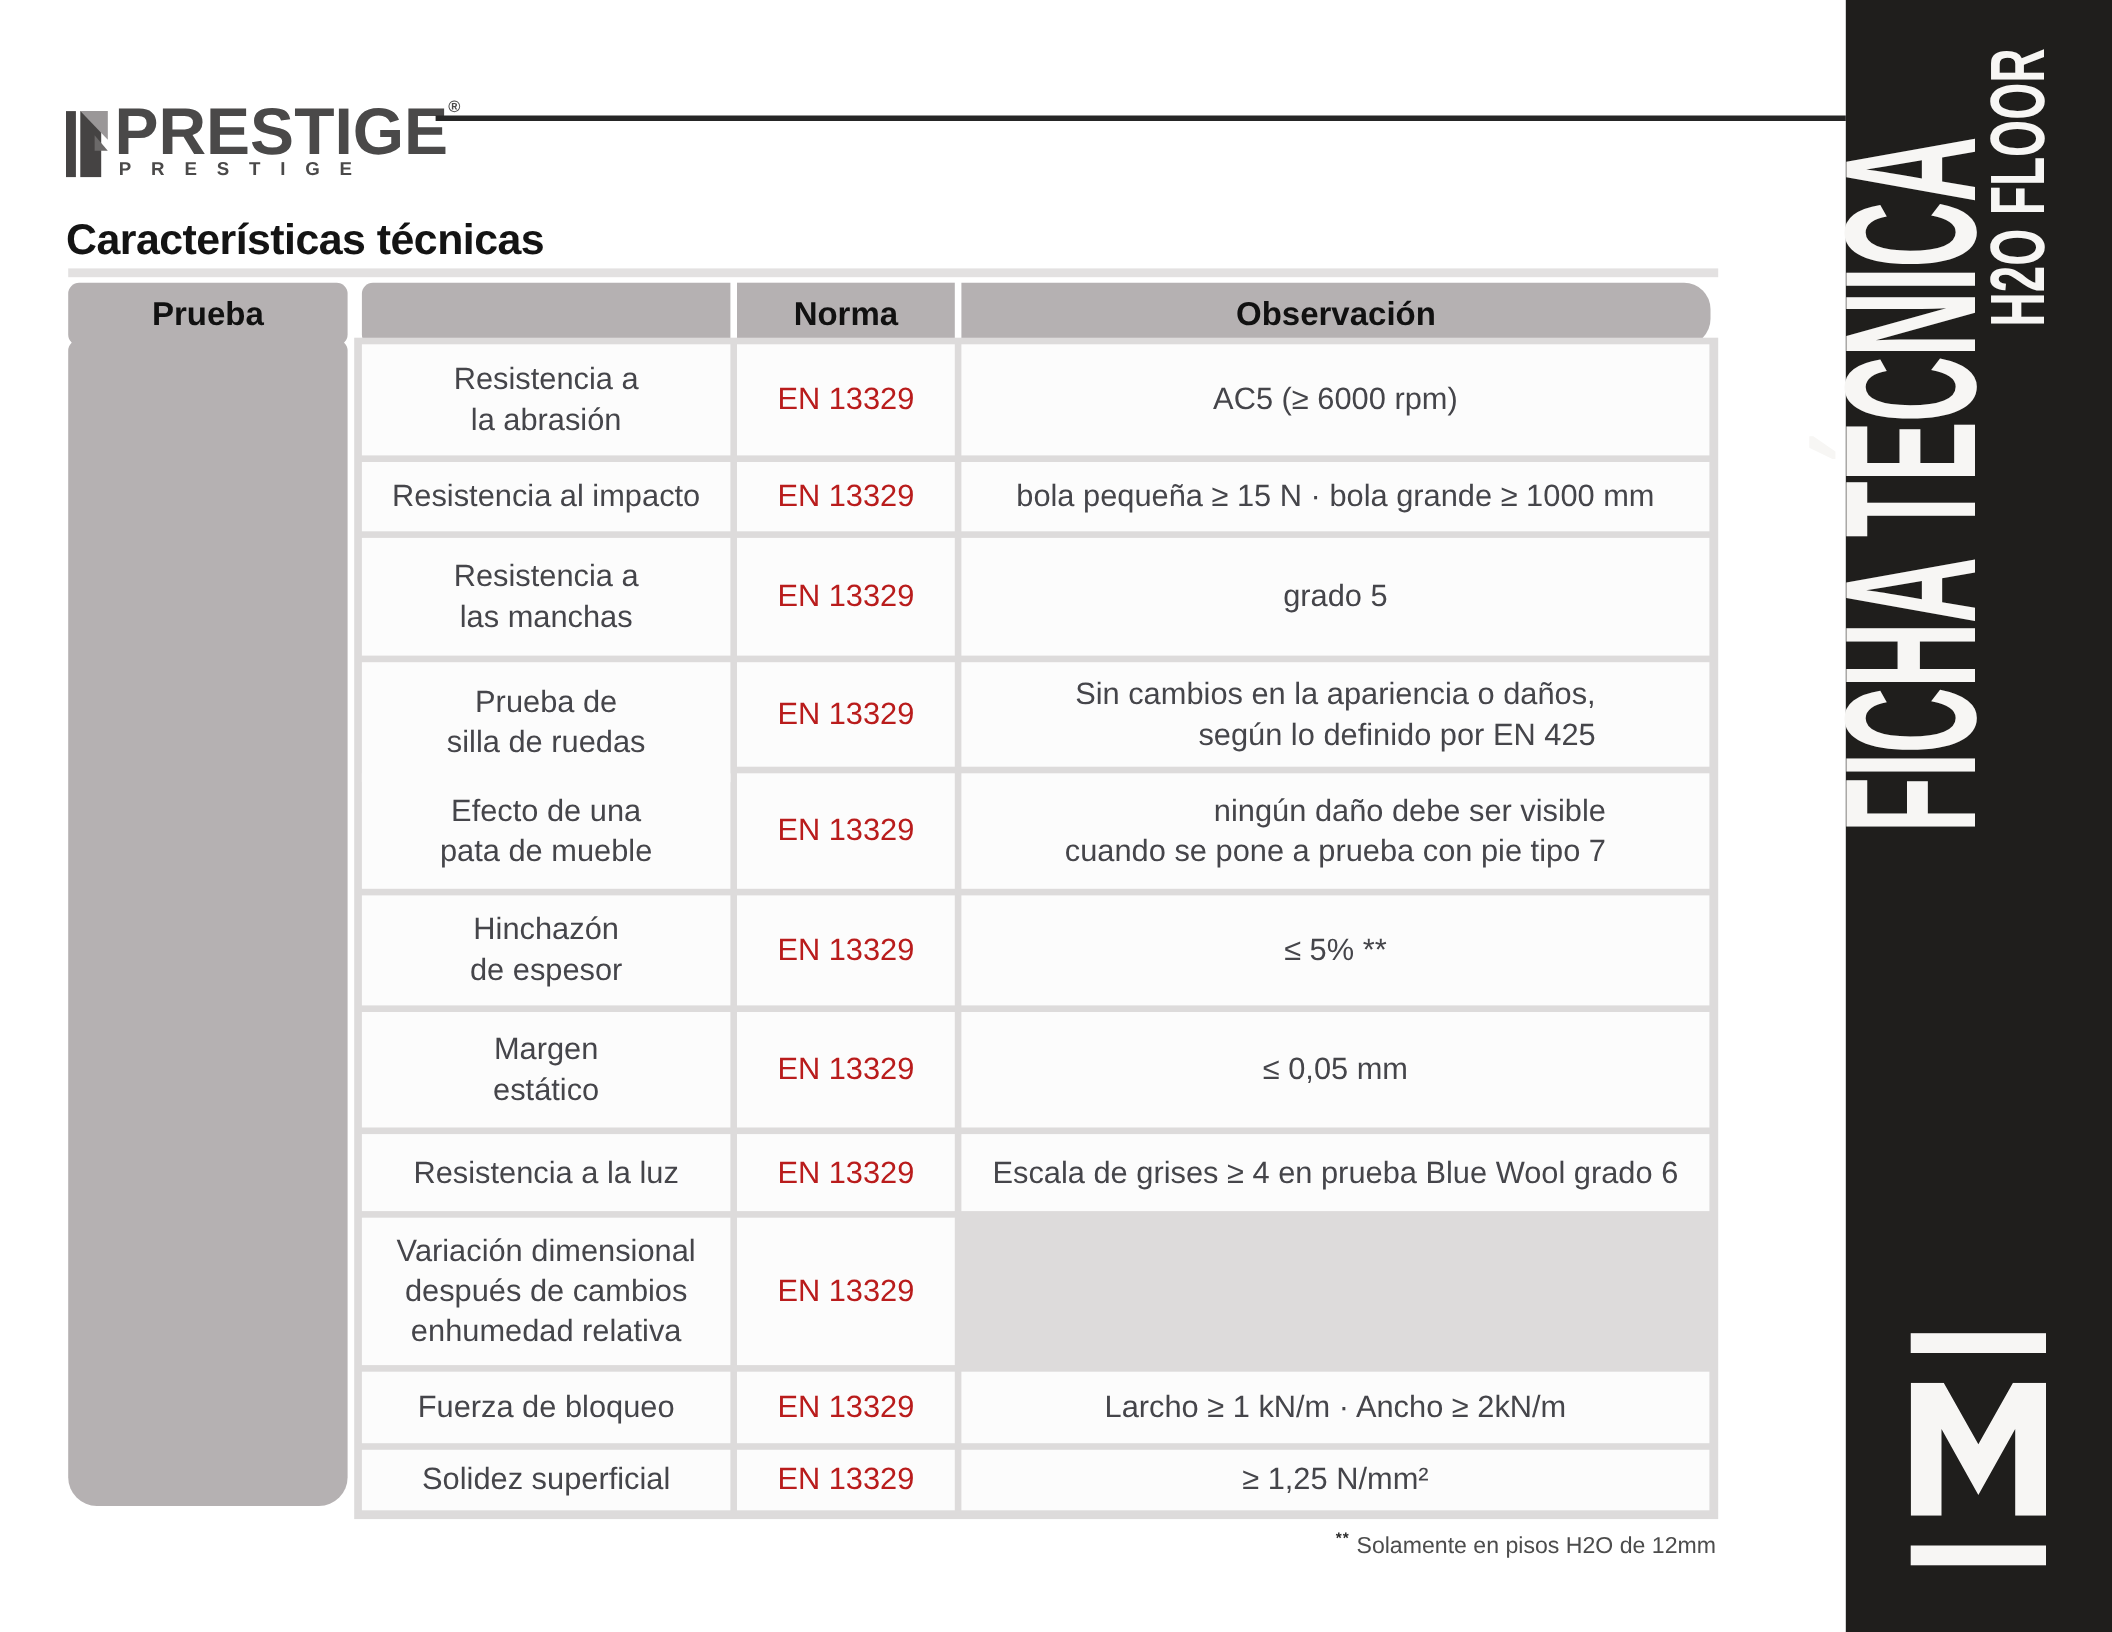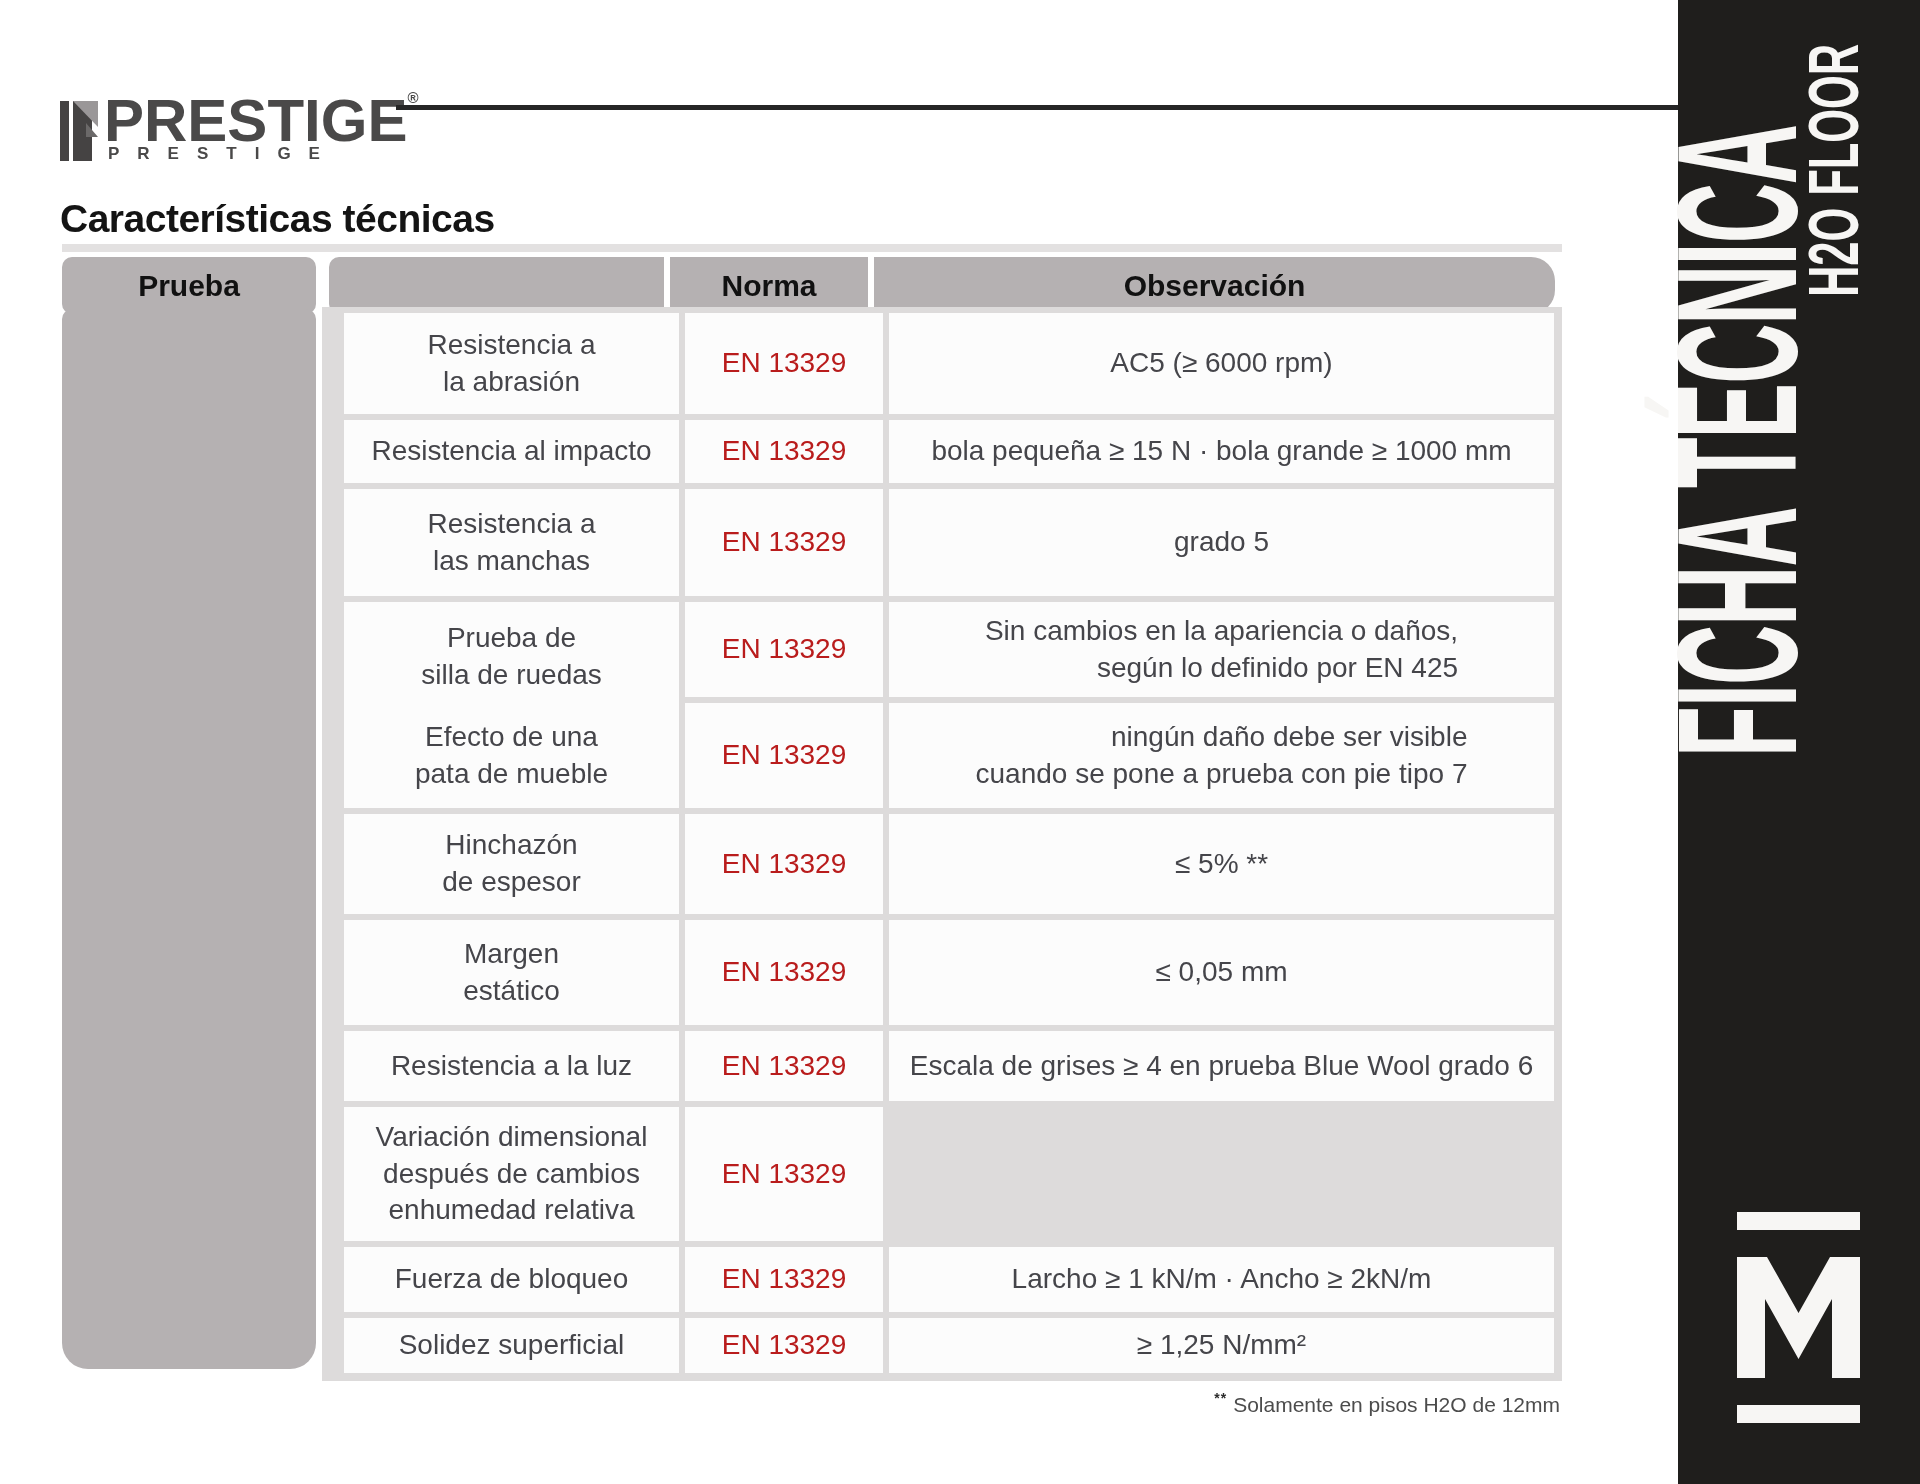--- a/index.html
+++ b/index.html
@@ -37,21 +37,21 @@
   .hdr-blank{left:329px;width:335px;border-radius:10px 0 0 10px;}
   .hdr-norma{left:670px;width:198px;}
   .hdr-obs{left:874px;width:681px;border-radius:0 24px 24px 0;}
 
   .prueba-body{position:absolute;left:62px;top:309px;width:254px;height:1060px;
     background:#b5b1b2;border-radius:10px 10px 26px 26px;}
 
   .grid{position:absolute;left:322px;top:307px;width:1240px;background:#dddbdb;
     padding:6px 8px 8px 7px;box-sizing:border-box;
     display:flex;flex-direction:column;}
-  .t-row{display:flex;column-gap:6px;margin-bottom:6px;margin-left:15px;}
+  .t-row{display:flex;column-gap:6px;margin-bottom:6px;}
   .t-row:last-child{margin-bottom:0;}
   .cell{background:#fcfcfc;display:flex;align-items:center;justify-content:center;
     text-align:center;color:#45454a;font-size:28px;line-height:1.32;white-space:pre-line;}
   .c-label{width:335px;}
   .c-norma{width:198px;color:#b91c1c;}
   .c-obs{flex:1;text-align:right;}
 
   
   .footnote{position:absolute;right:360px;top:1390px;font-size:21px;color:#4c4c4c;white-space:nowrap;}
   .footnote .mark{font-size:14px;font-weight:bold;vertical-align:9px;letter-spacing:1px;margin-right:6px;color:#2b2b2b;}

